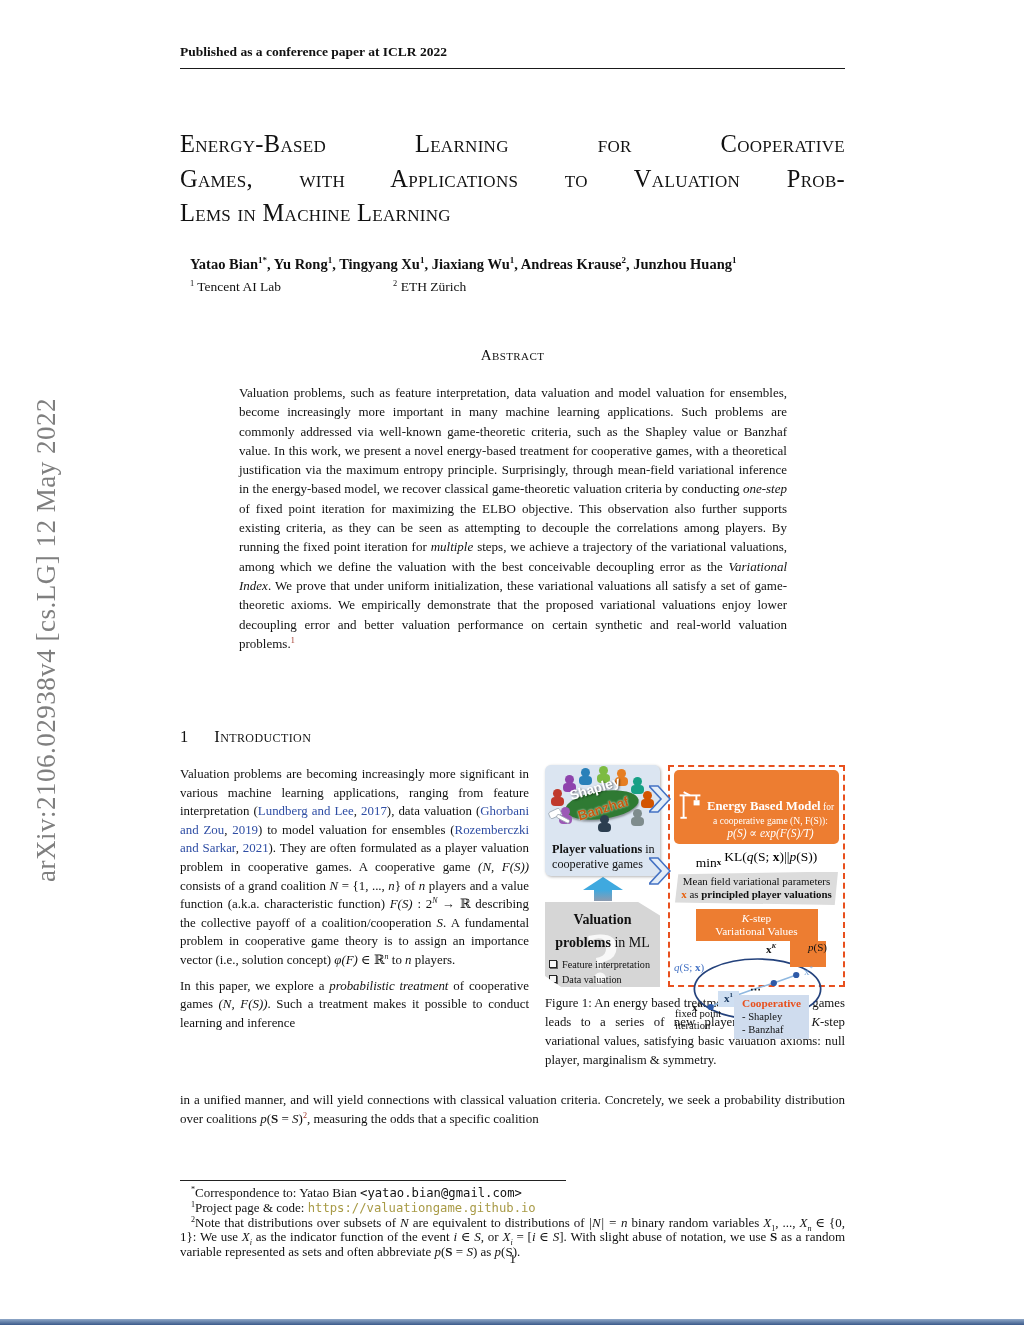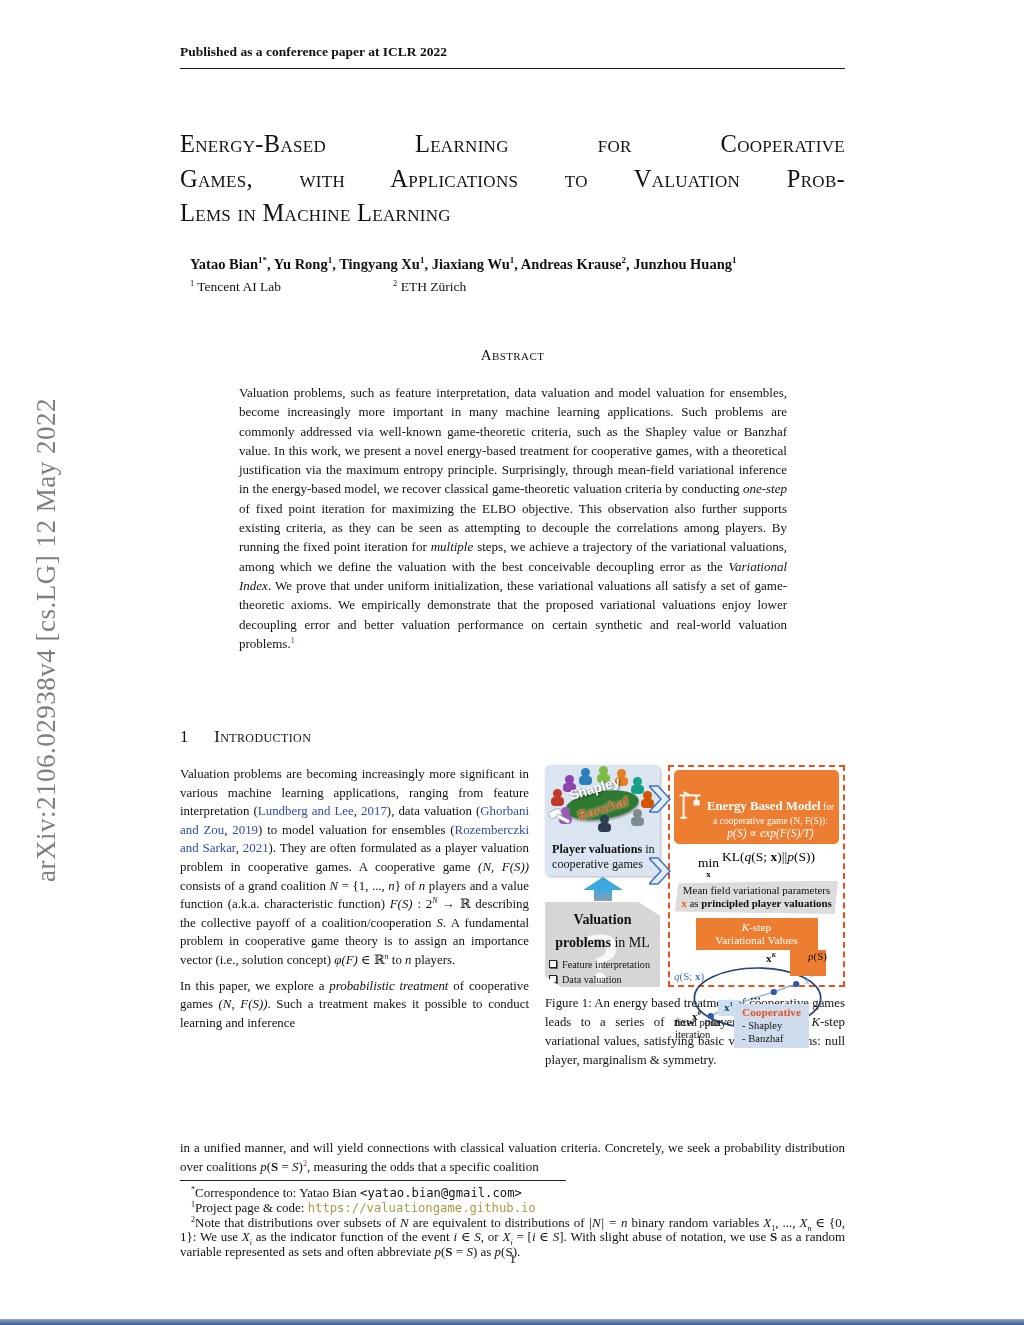--- a/index.html
+++ b/index.html
@@ -30,21 +30,21 @@
   #intro-head{top:727px;font-size:16.5px;}
   #intro-head .sec-num{margin-right:26px;}
   #intro-head .sec-title{font-variant:small-caps;letter-spacing:.4px;}
 
   #columns{top:765px;display:flex;gap:16px;}
   .col-left{width:349px;font-size:12.9px;line-height:18.6px;text-align:justify;}
   .col-left p{margin:0;}
   .col-left p + p{margin-top:7px;}
   .col-right{width:300px;}
 
-  #cont{top:1090px;font-size:13px;line-height:19.3px;text-align:justify;margin-top:48px;}
+  #cont{top:1090px;font-size:13px;line-height:19.3px;text-align:justify;}
 
   #footnotes{top:1180px;font-size:13px;line-height:14.8px;}
   .fn-rule{width:386px;border:none;border-top:1.1px solid #222;margin:0 0 5px 0;}
   .fn{text-align:justify;text-indent:11px;margin:0;}
 
   #pagenum{top:1251px;text-align:center;font-size:13.5px;}
 
   #bottom-strip{position:absolute;bottom:0;left:0;width:100%;height:6px;
                 background:linear-gradient(#8fa8c8,#3c5a8a);}
 
@@ -105,21 +105,21 @@
   .chev1{left:104px;top:20px;} .chev2{left:104px;top:92px;}
 
   .fig-panel{flex:1;border:2.2px dashed #e8501e;background:#fff;padding:3px 4px;box-sizing:border-box;}
   .ebm-header{background:#ed7d31;border-radius:5px;color:#fff;padding:4px 4px 5px;display:flex;gap:4px;align-items:center;}
   .htxt{flex:1;text-align:center;margin-top:25px;}
   .h1{font-size:12.8px;font-weight:bold;line-height:14px;}
   .h2{font-size:9.6px;margin-top:1px;line-height:11px;}
   .h3{font-size:11.5px;font-style:italic;margin-top:1px;line-height:12px;}
 
   .objective{font-size:13.5px;margin:5px 0 2px;text-align:center;color:#000;}
-  .minstack{display:inline-flex;flex-direction:column;align-items:center;vertical-align:-6px;line-height:1;margin-right:3px;}
+  .minstack{display:inline-flex;flex-direction:row;align-items:center;vertical-align:-6px;line-height:1;margin-right:3px;}
   .minstack .mm{font-size:13.5px;} .minstack .ms{font-size:9px;font-weight:bold;}
 
   .meanfield{background:#dcdcdc;margin:2px 1px 0;padding:3px 3px;font-size:10.9px;line-height:13.8px;
              text-align:center;clip-path:polygon(2% 8%,100% 0,98% 100%,0 92%);}
 
   .kstep{width:118px;margin:4px auto 0;background:#ed7d31;color:#fff;text-align:center;
          font-size:11.3px;line-height:13px;padding:3px 2px;position:relative;z-index:2;}
   .kstep .tail{position:absolute;right:-8px;top:100%;width:36px;height:26px;background:#ed7d31;}
 
   .traj{position:relative;height:96px;margin-top:0;}

